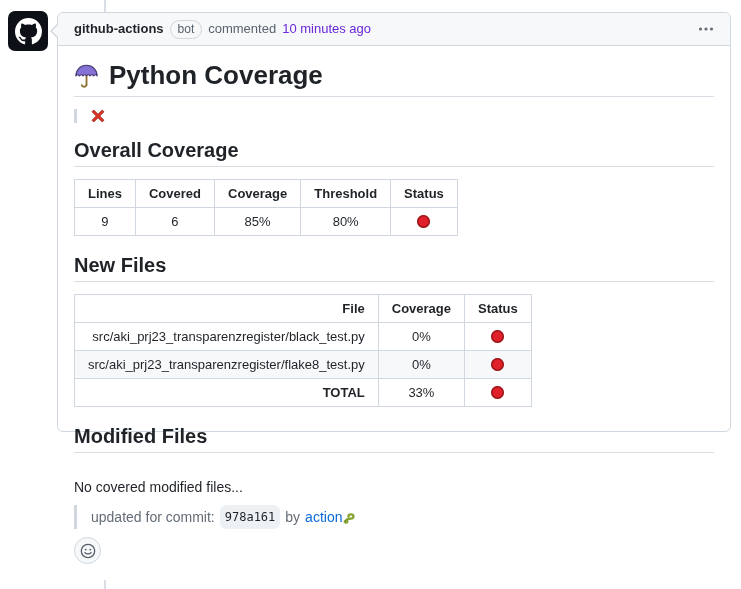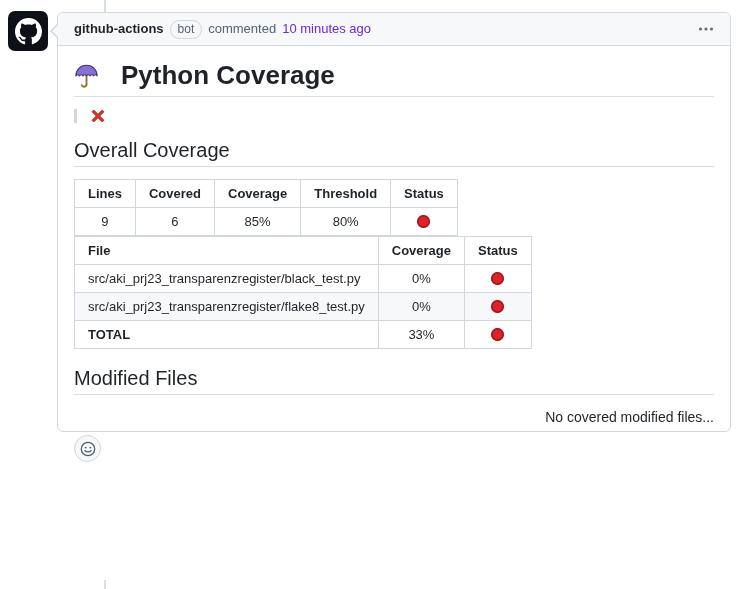--- a/index.html
+++ b/index.html
@@ -27,47 +27,47 @@
   .author { font-weight:700; color:#1f2328; text-decoration:none; }
   .bot-badge { border:1px solid #d0d7de; border-radius:999px; padding:0 7px;
     font-size:12px; line-height:17px; color:#59636e; }
   .kebab-btn { margin-left:auto; background:none; border:none; cursor:pointer;
     padding:2px 0; display:flex; }
 
   .comment-body { padding:14px 16px 0; font-size:14px; line-height:20px; }
 
   h1.report-title { font-size:26px; line-height:30px; font-weight:600;
     padding-bottom:6px; border-bottom:1px solid #d8dee4; margin-bottom:12px;
-    display:flex; align-items:center; gap:22px; }
-  h2.section-heading { font-size:20px; line-height:22px; font-weight:400;
+    display:flex; align-items:center; gap:10px; }
+  h2.section-heading { font-size:20px; line-height:22px; font-weight:700;
     padding-bottom:5px; border-bottom:1px solid #d8dee4; margin:18px 0 12px; }
 
   blockquote { border-left:3px solid #d0d7de; padding:0 0 0 14px; color:#636c76; }
   .bq-status { margin:0 0 16px; line-height:20px; display:flex; align-items:center; gap:5px; }
   .bq-footer { margin:0 0 8px; line-height:22px; display:flex; align-items:center; gap:5px; }
 
   table { border-collapse:collapse; font-size:13px; }
   th, td { border:1px solid #d0d7de; padding:5px 13px; line-height:17px;
     text-align:center; }
   th { font-weight:700; }
   tbody tr:nth-child(even) { background:#f6f8fa; }
-  .col-file { text-align:left; }
+  .col-file { text-align:right; }
   .total-cell { font-weight:600; }
   table.overall th:nth-child(1){min-width:47px} table.overall th:nth-child(2){min-width:65px}
   table.overall th:nth-child(3){min-width:72px} table.overall th:nth-child(4){min-width:71px}
   table.overall th:nth-child(5){min-width:55px}
   table.newfiles th:nth-child(1){min-width:268px} table.newfiles th:nth-child(2){min-width:68px}
   table.newfiles th:nth-child(3){min-width:55px}
 
   .dot { display:inline-block; width:13px; height:13px; border-radius:50%;
     vertical-align:-2px; }
   .dot-red   { box-shadow: inset 0 0 0 1.5px rgba(106,13,13,.6); }
   .dot-green { box-shadow: inset 0 0 0 1.5px rgba(9,92,14,.6); }
 
-  .empty-text { margin:12px 0 8px;text-align:right; }
+  .empty-text { margin:24px 0 8px; }
 
   .code-chip { background:#eef1f4; border-radius:6px; padding:1px 5px;
     font-family:"DejaVu Sans Mono","Liberation Mono",monospace; font-size:12px;
     color:#1f2328; }
   .action-link { color:#0969da; text-decoration:none; }
 
   .reaction-row { margin-top:8px; padding-bottom:4px; }
   .reaction-btn { width:27px; height:27px; border-radius:50%; background:#f6f8fa;
     border:1px solid #d0d7de; display:flex; align-items:center; justify-content:center;
     cursor:pointer; }
@@ -144,20 +144,21 @@
         <tr>
           <td>9</td>
           <td>6</td>
           <td>85%</td>
           <td>80%</td>
           <td><span class="dot dot-red" style="background: rgb(224, 33, 41);"></span></td>
         </tr>
       </tbody>
     </table>
 
+    <h2 class="section-heading">New Files</h2>
 
     <table class="newfiles">
       <thead>
         <tr>
           <th class="col-file">File</th>
           <th>Coverage</th>
           <th>Status</th>
         </tr>
       </thead>
       <tbody>
@@ -176,20 +177,33 @@
           <td>33%</td>
           <td><span class="dot dot-red" style="background: rgb(224, 33, 41);"></span></td>
         </tr>
       </tbody>
     </table>
 
     <h2 class="section-heading">Modified Files</h2>
 
     <p class="empty-text">No covered modified files...</p>
 
+    <blockquote class="bq-footer">
+      <span>updated for commit:</span>
+      <code class="code-chip">978a161</code>
+      <span>by</span>
+      <a class="action-link" style="margin-right:-4px">action</a>
+      <span style="display:flex">
+        <svg width="16" height="16" viewBox="0 0 16 16">
+          <path d="M5.4 7.6 C5.4 6.2 6.4 5.4 7.9 5.4 C11.2 5.4 11.4 9.6 8 9.6 C5.6 9.6 3 9.9 3 12.6" fill="none" stroke="#87a330" stroke-width="2.4" stroke-linecap="round"></path>
+          <ellipse cx="3.1" cy="12.7" rx="2.1" ry="1.7" fill="#9dbb3d" stroke="#5f7a1c" stroke-width="0.6"></ellipse>
+          <circle cx="2.4" cy="12.2" r="0.5" fill="#2c3a0a"></circle>
+        </svg>
+      </span>
+    </blockquote>
 
     <div class="reaction-row">
       <button class="reaction-btn">
         <span style="display:flex">
           <svg width="16" height="16" viewBox="0 0 16 16">
             <circle cx="8" cy="8" r="6.7" fill="none" stroke="#57606a" stroke-width="1.3"></circle>
             <circle cx="5.7" cy="6.6" r="0.95" fill="#57606a"></circle>
             <circle cx="10.3" cy="6.6" r="0.95" fill="#57606a"></circle>
             <path d="M5 9.6 C6 11.4 10 11.4 11 9.6" fill="none" stroke="#57606a" stroke-width="1.3" stroke-linecap="round"></path>
           </svg>

